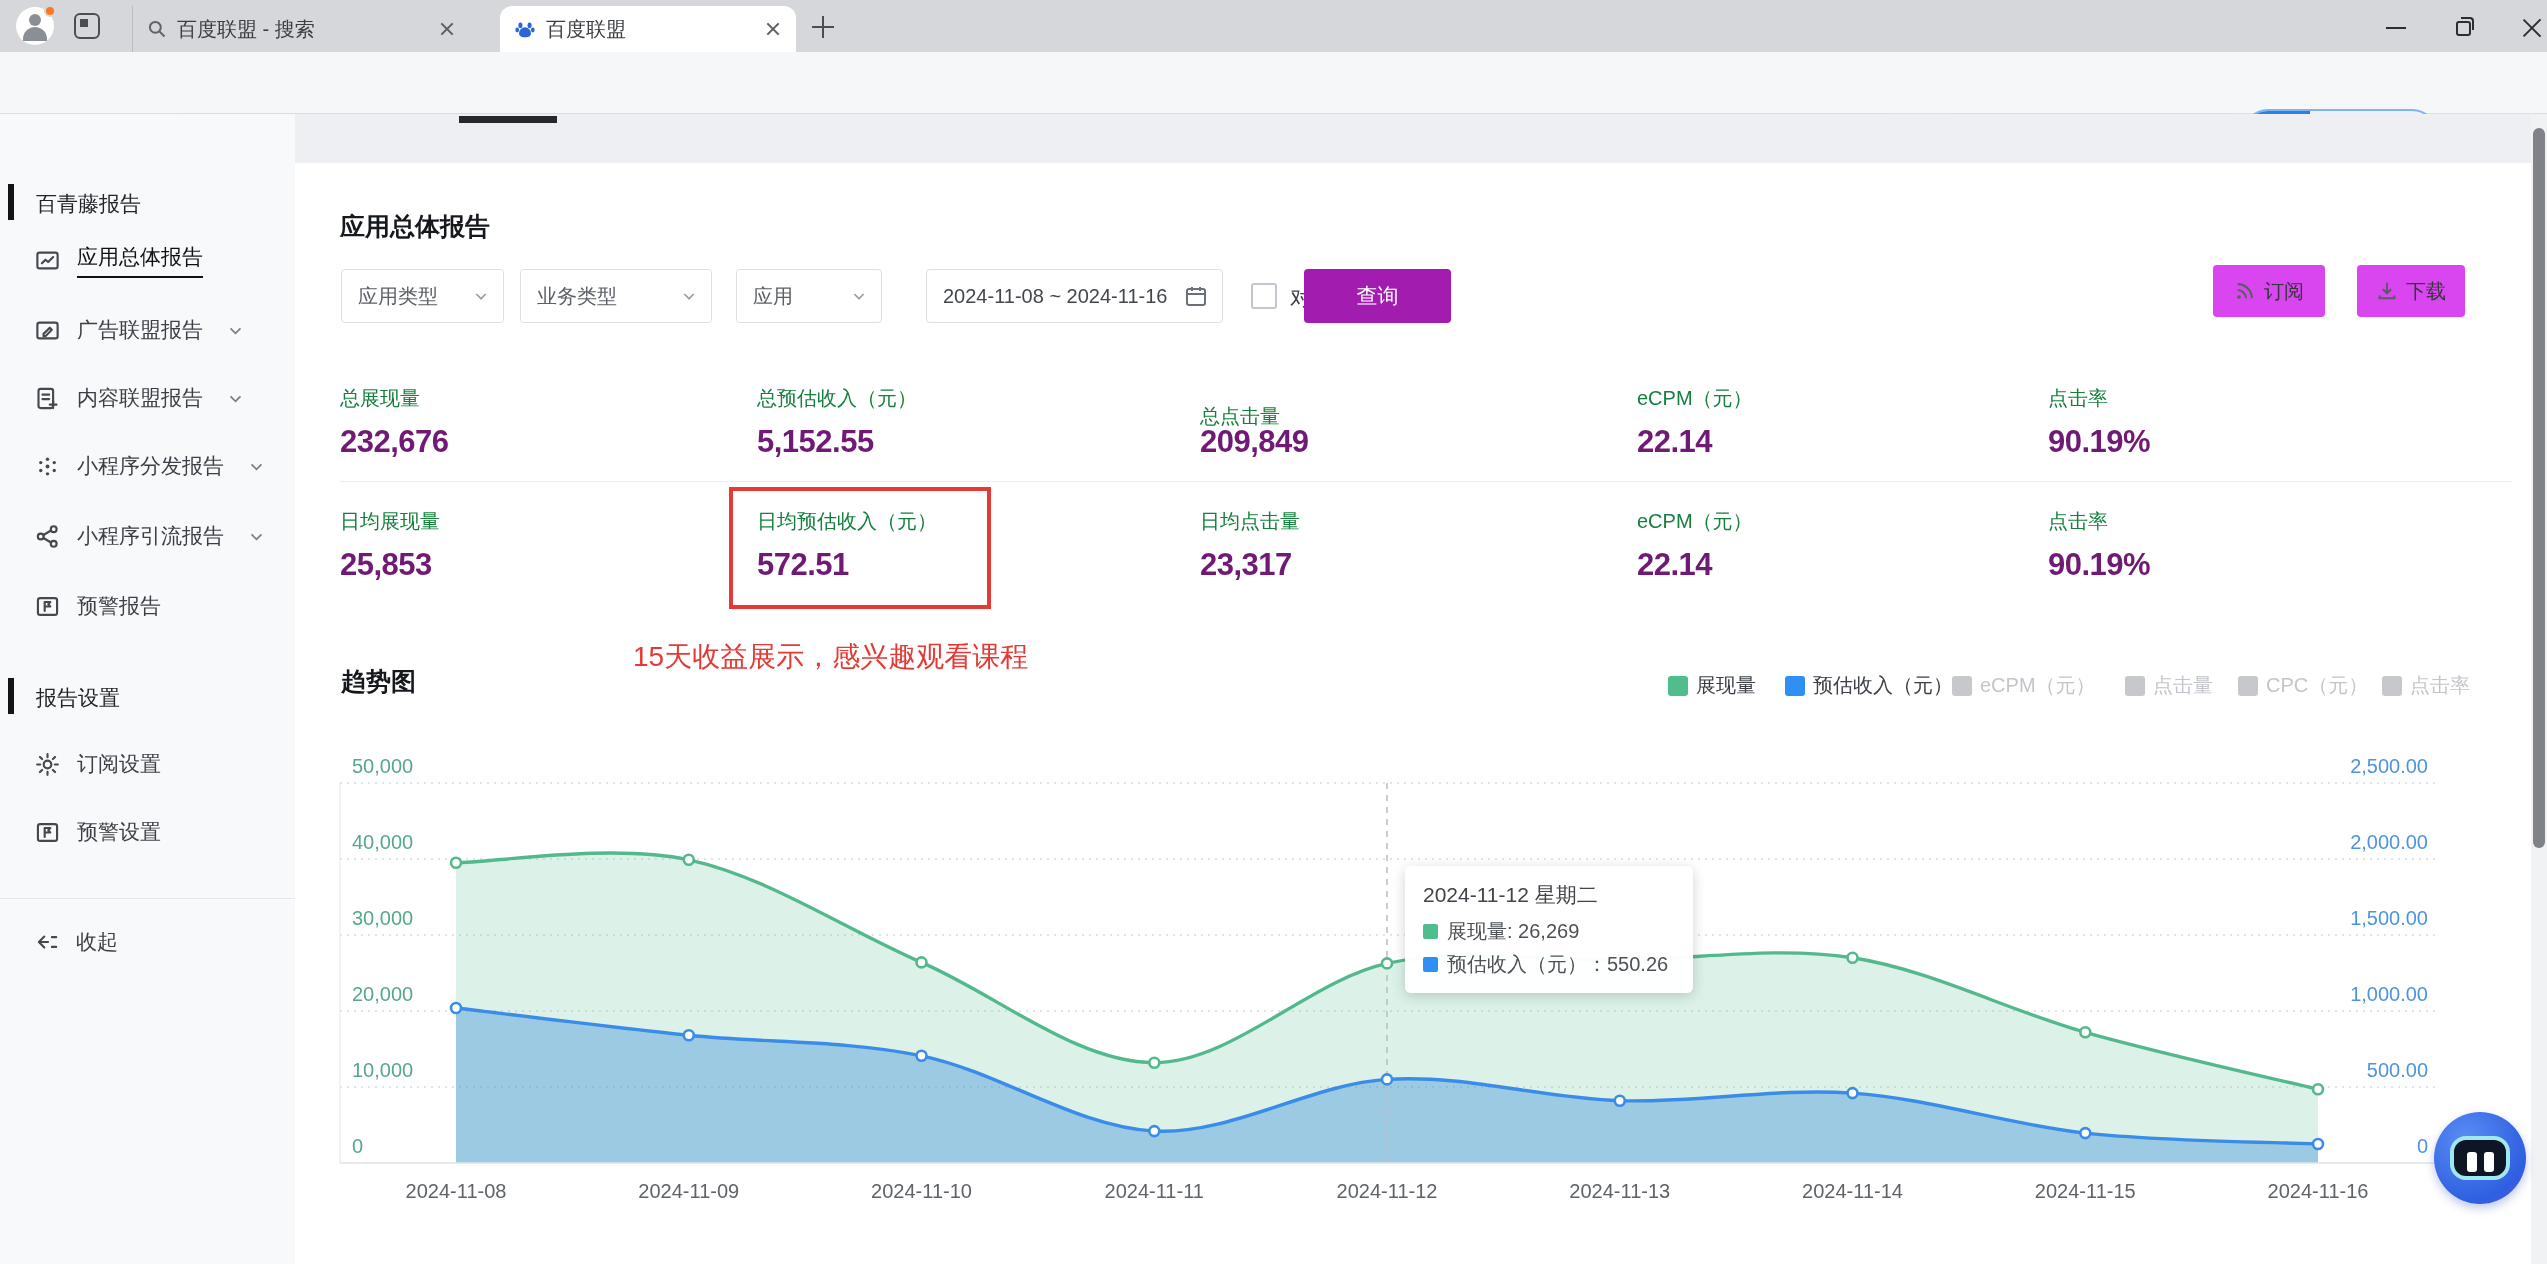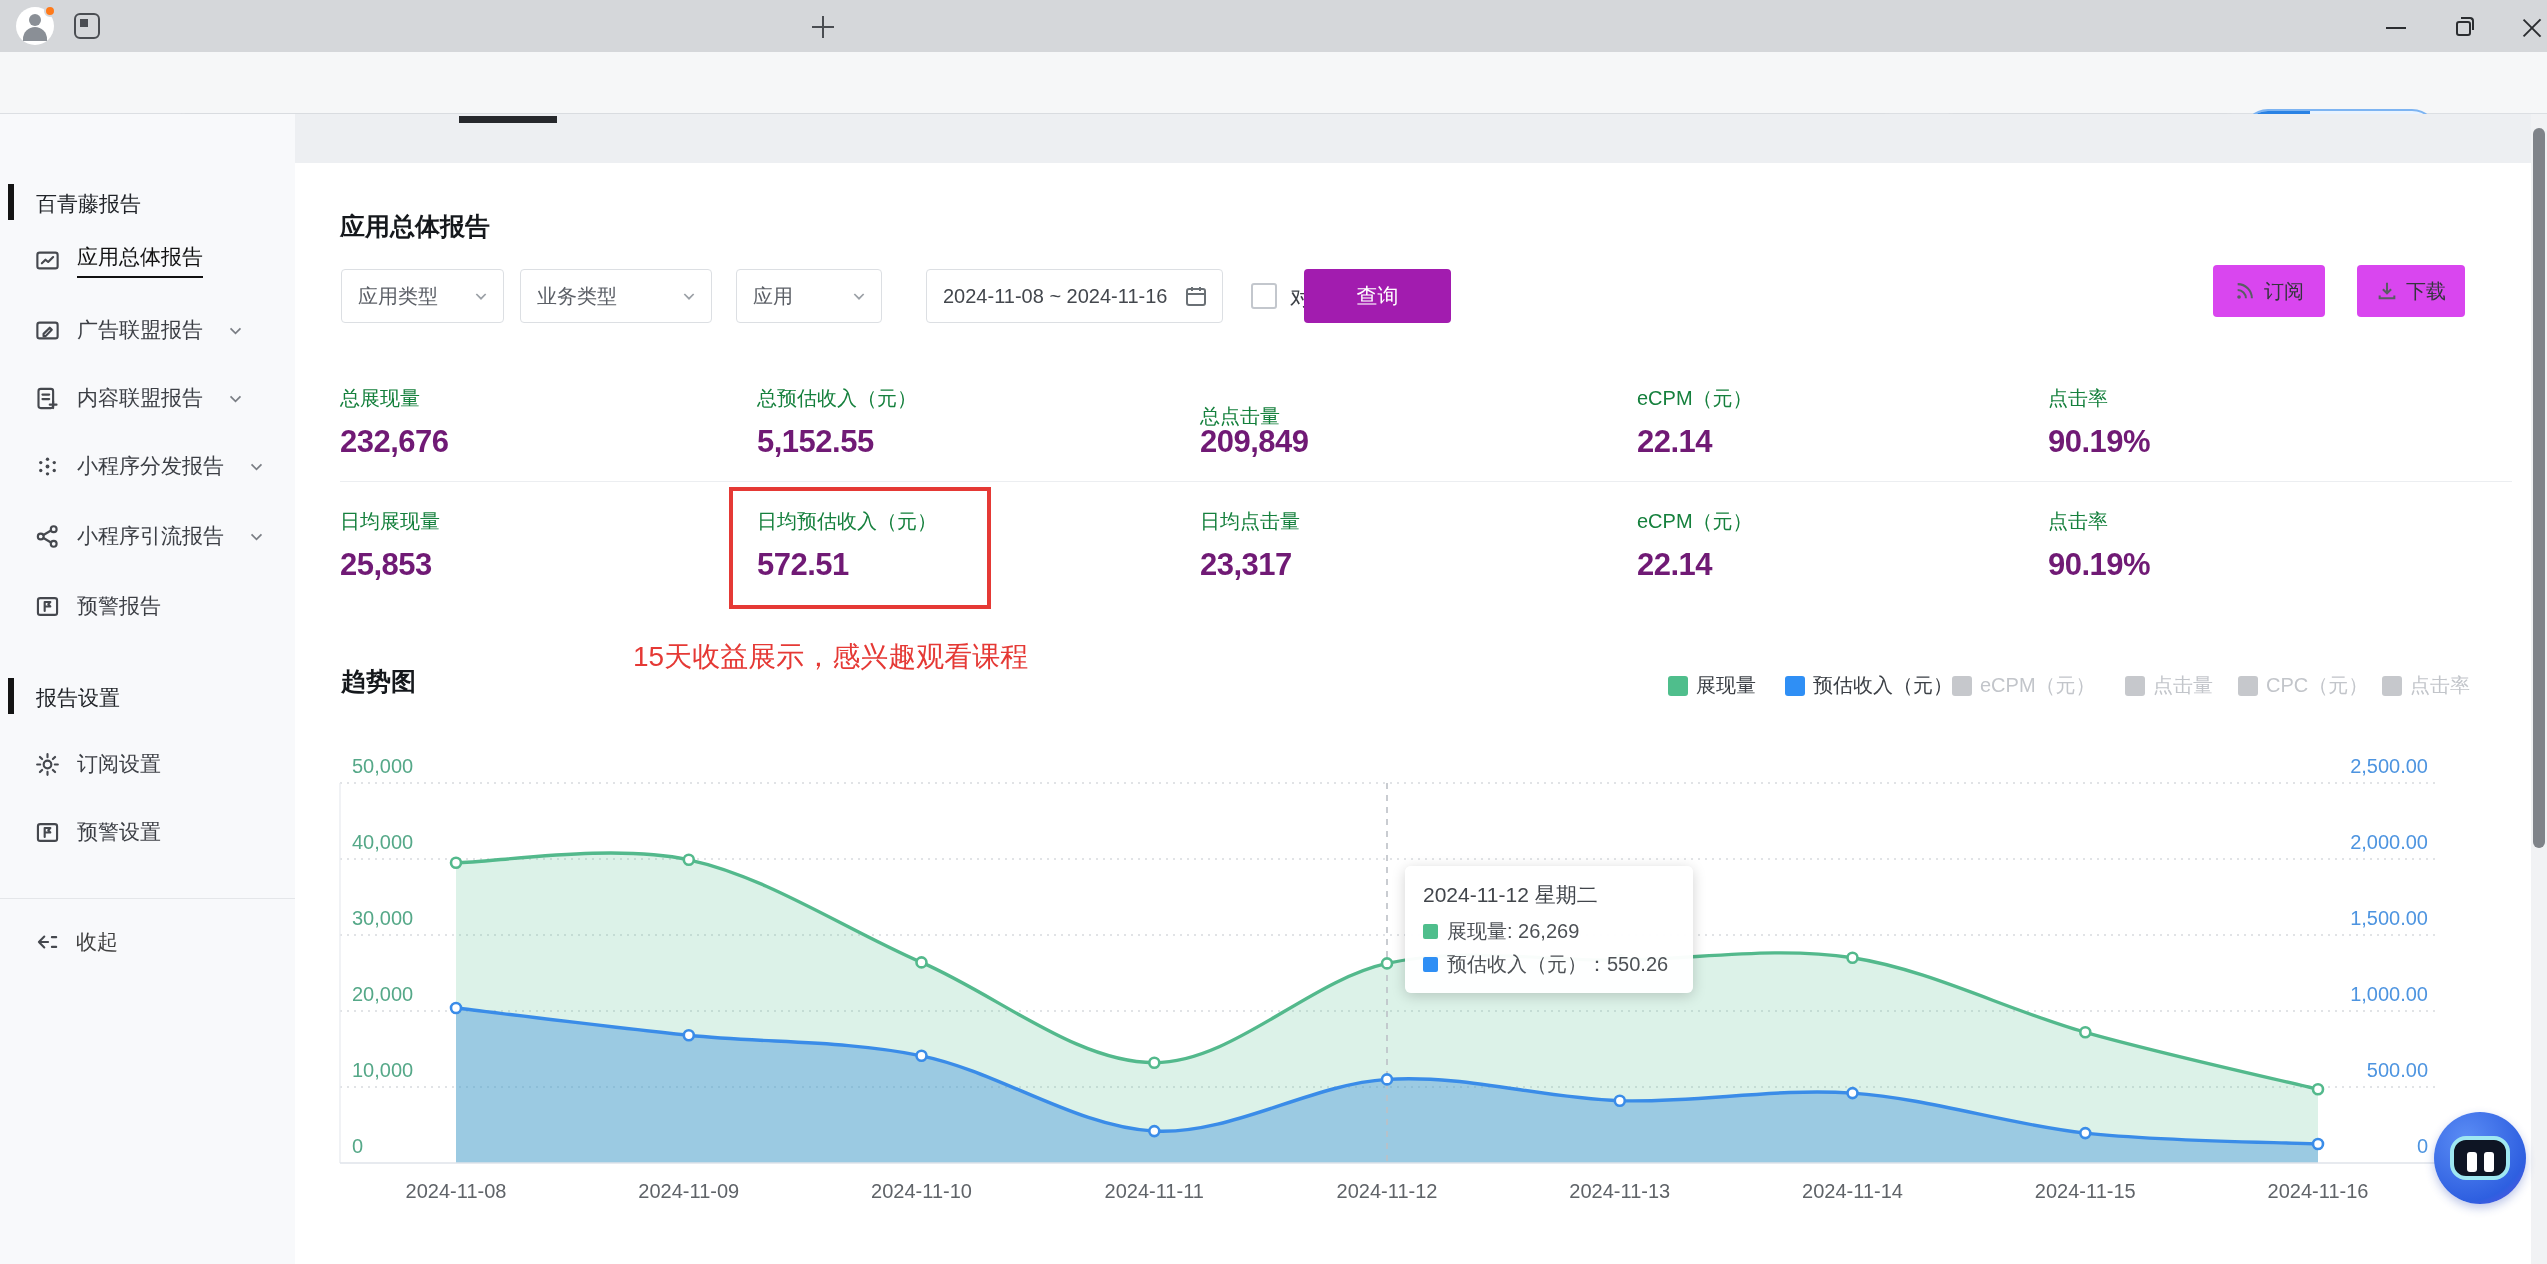--- a/index.html
+++ b/index.html
@@ -114,20 +114,39 @@
 
 <div id="stage">
 
   <div class="abs" id="titlebar">
     <div class="abs" id="avatar">
       <div class="head"></div>
         <div class="body"></div>
         <div class="badge"></div>
     </div>
     <div class="abs" id="tabgroups"></div>
+    <div class="abs tab" id="tab1">
+      <svg class="icon" width="20" height="20" viewBox="0 0 24 24" fill="none" stroke="#5f6368" stroke-width="2.4">
+          <circle cx="10" cy="10" r="6.5"></circle>
+          <path d="M15 15l6 6"></path>
+        </svg>
+      <span class="title">百度联盟 - 搜索</span>
+      <span class="tab-x"></span>
+    </div>
+    <div class="abs tab" id="tab2">
+      <svg class="icon" width="22" height="22" viewBox="0 0 24 24" fill="#2966d8">
+          <ellipse cx="7" cy="8" rx="2.2" ry="3.1"></ellipse>
+          <ellipse cx="17" cy="8" rx="2.2" ry="3.1"></ellipse>
+          <ellipse cx="3.5" cy="13" rx="2" ry="2.7"></ellipse>
+          <ellipse cx="20.5" cy="13" rx="2" ry="2.7"></ellipse>
+          <path d="M12 10c3.5 0 6.5 3.4 6.5 6.6 0 2.6-2 4.4-6.5 4.4s-6.5-1.8-6.5-4.4C5.5 13.4 8.5 10 12 10z"></path>
+        </svg>
+      <span class="title">百度联盟</span>
+      <span class="tab-x"></span>
+    </div>
     <div class="abs" id="newtab"></div>
     <div class="abs winbtn" id="win-min"></div>
     <div class="abs winbtn" id="win-restore">
         <span class="r2"></span>
         <span class="r1"></span>
       </div>
     <div class="abs winbtn" id="win-close"></div>
   </div>
 
   <div class="abs" id="urlbar">

